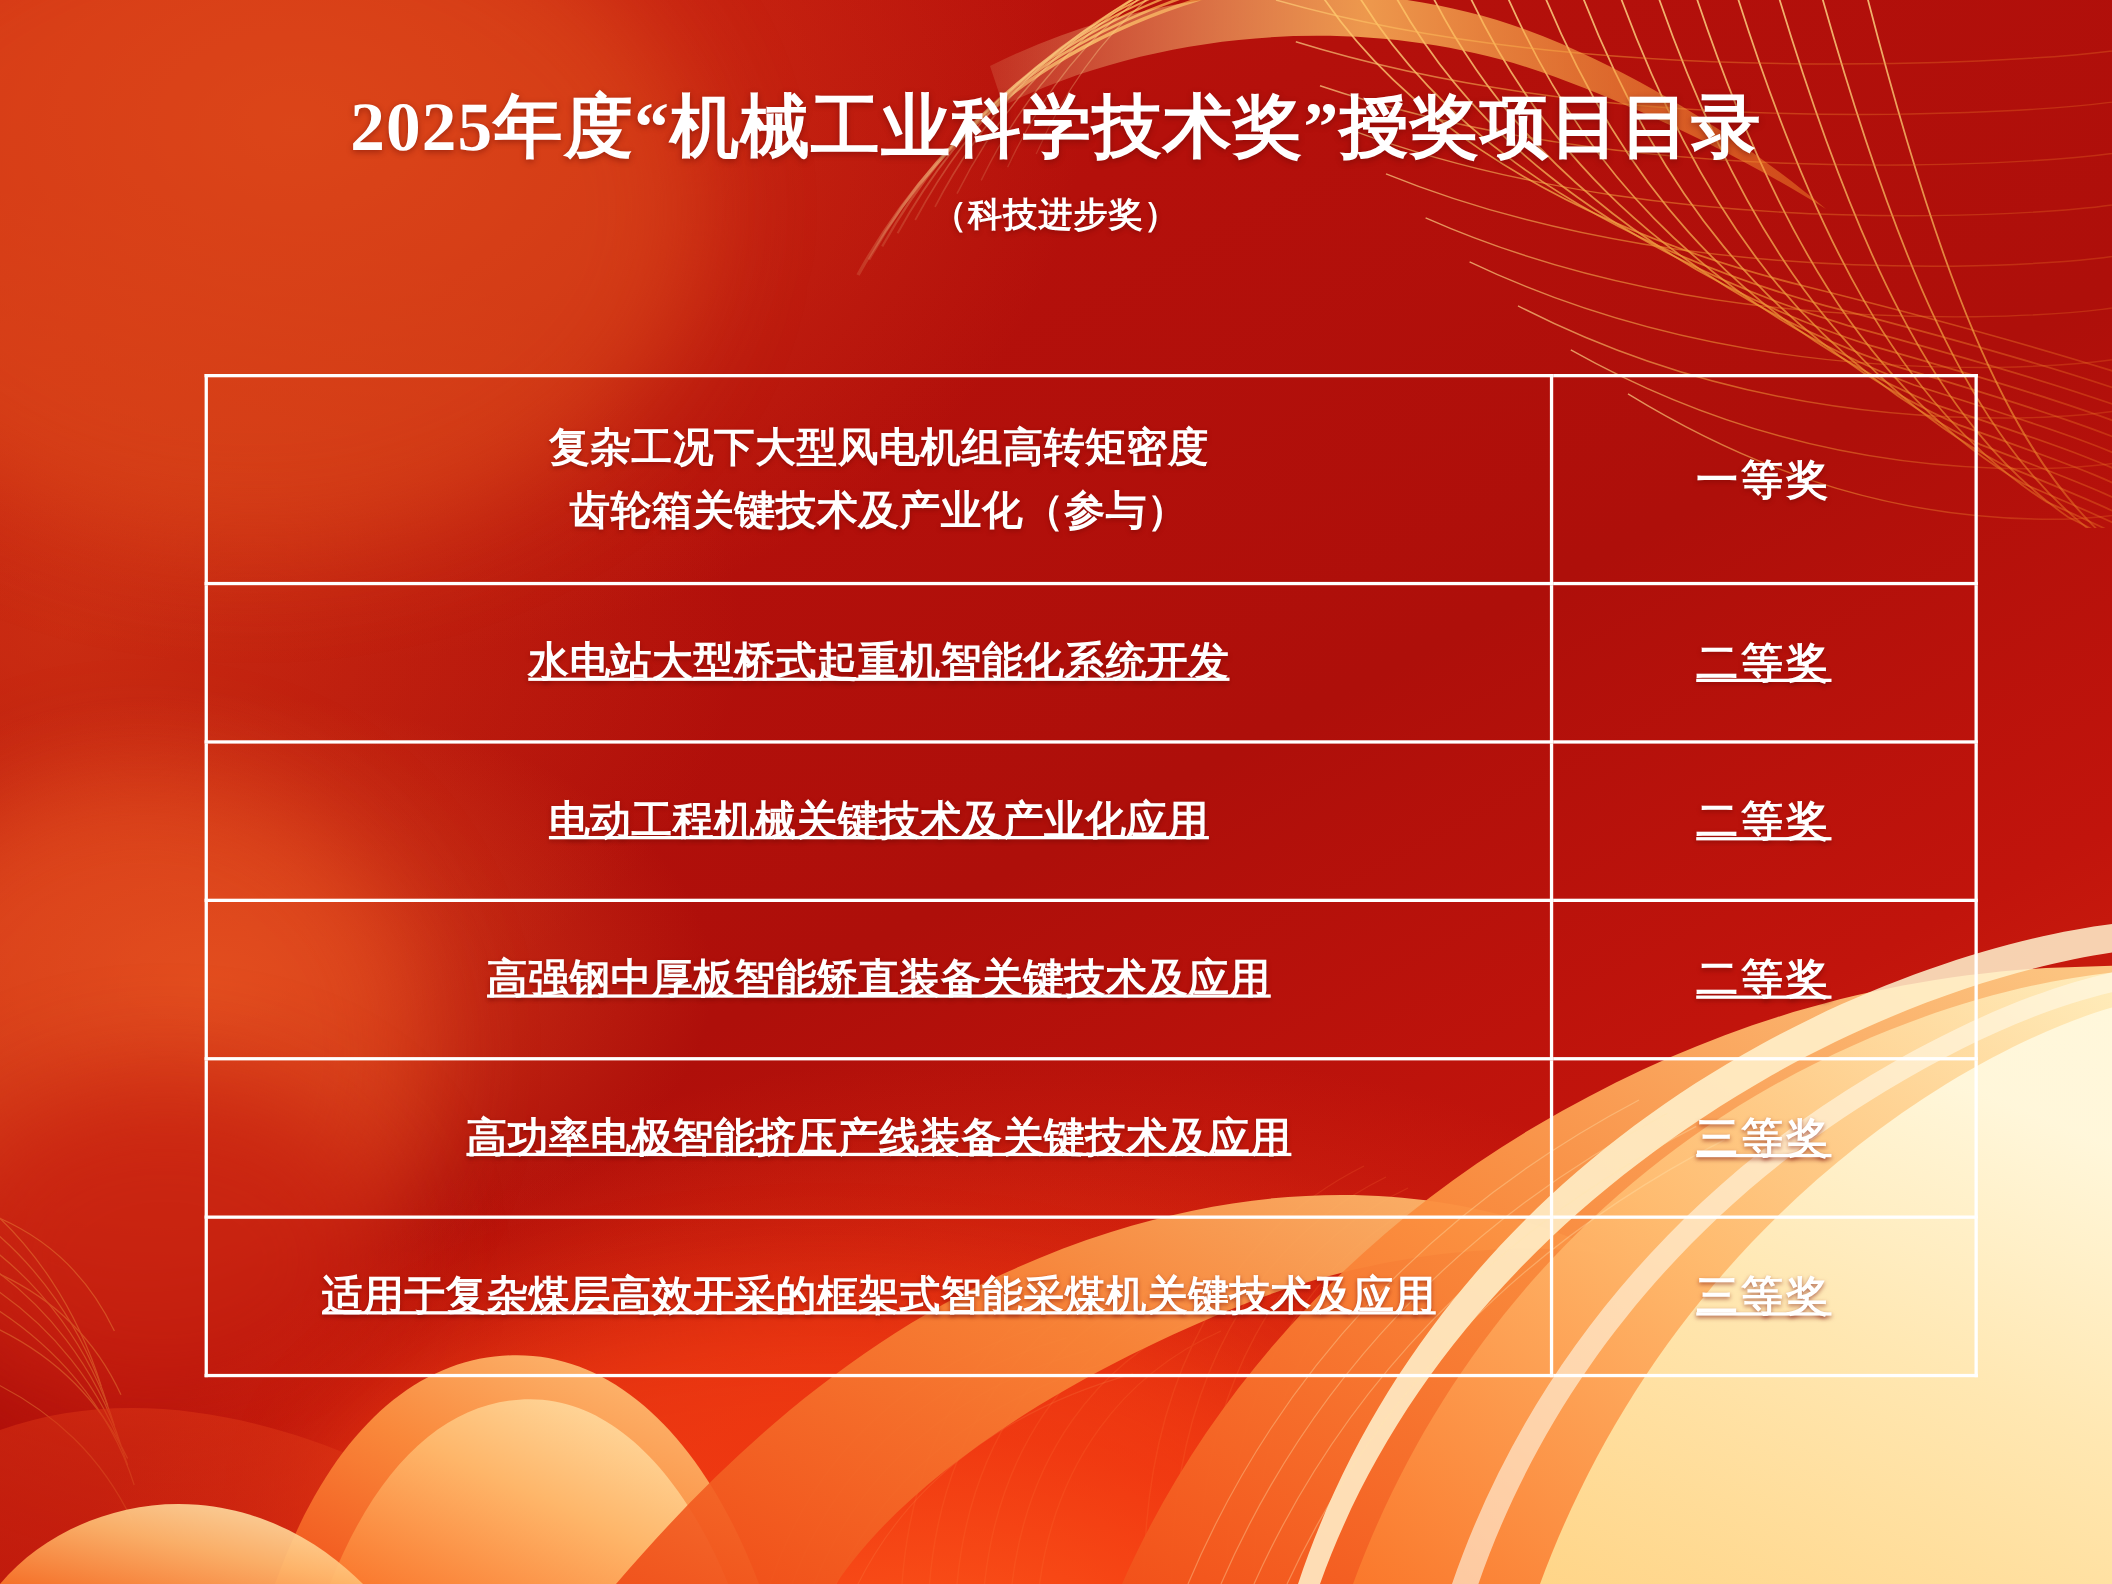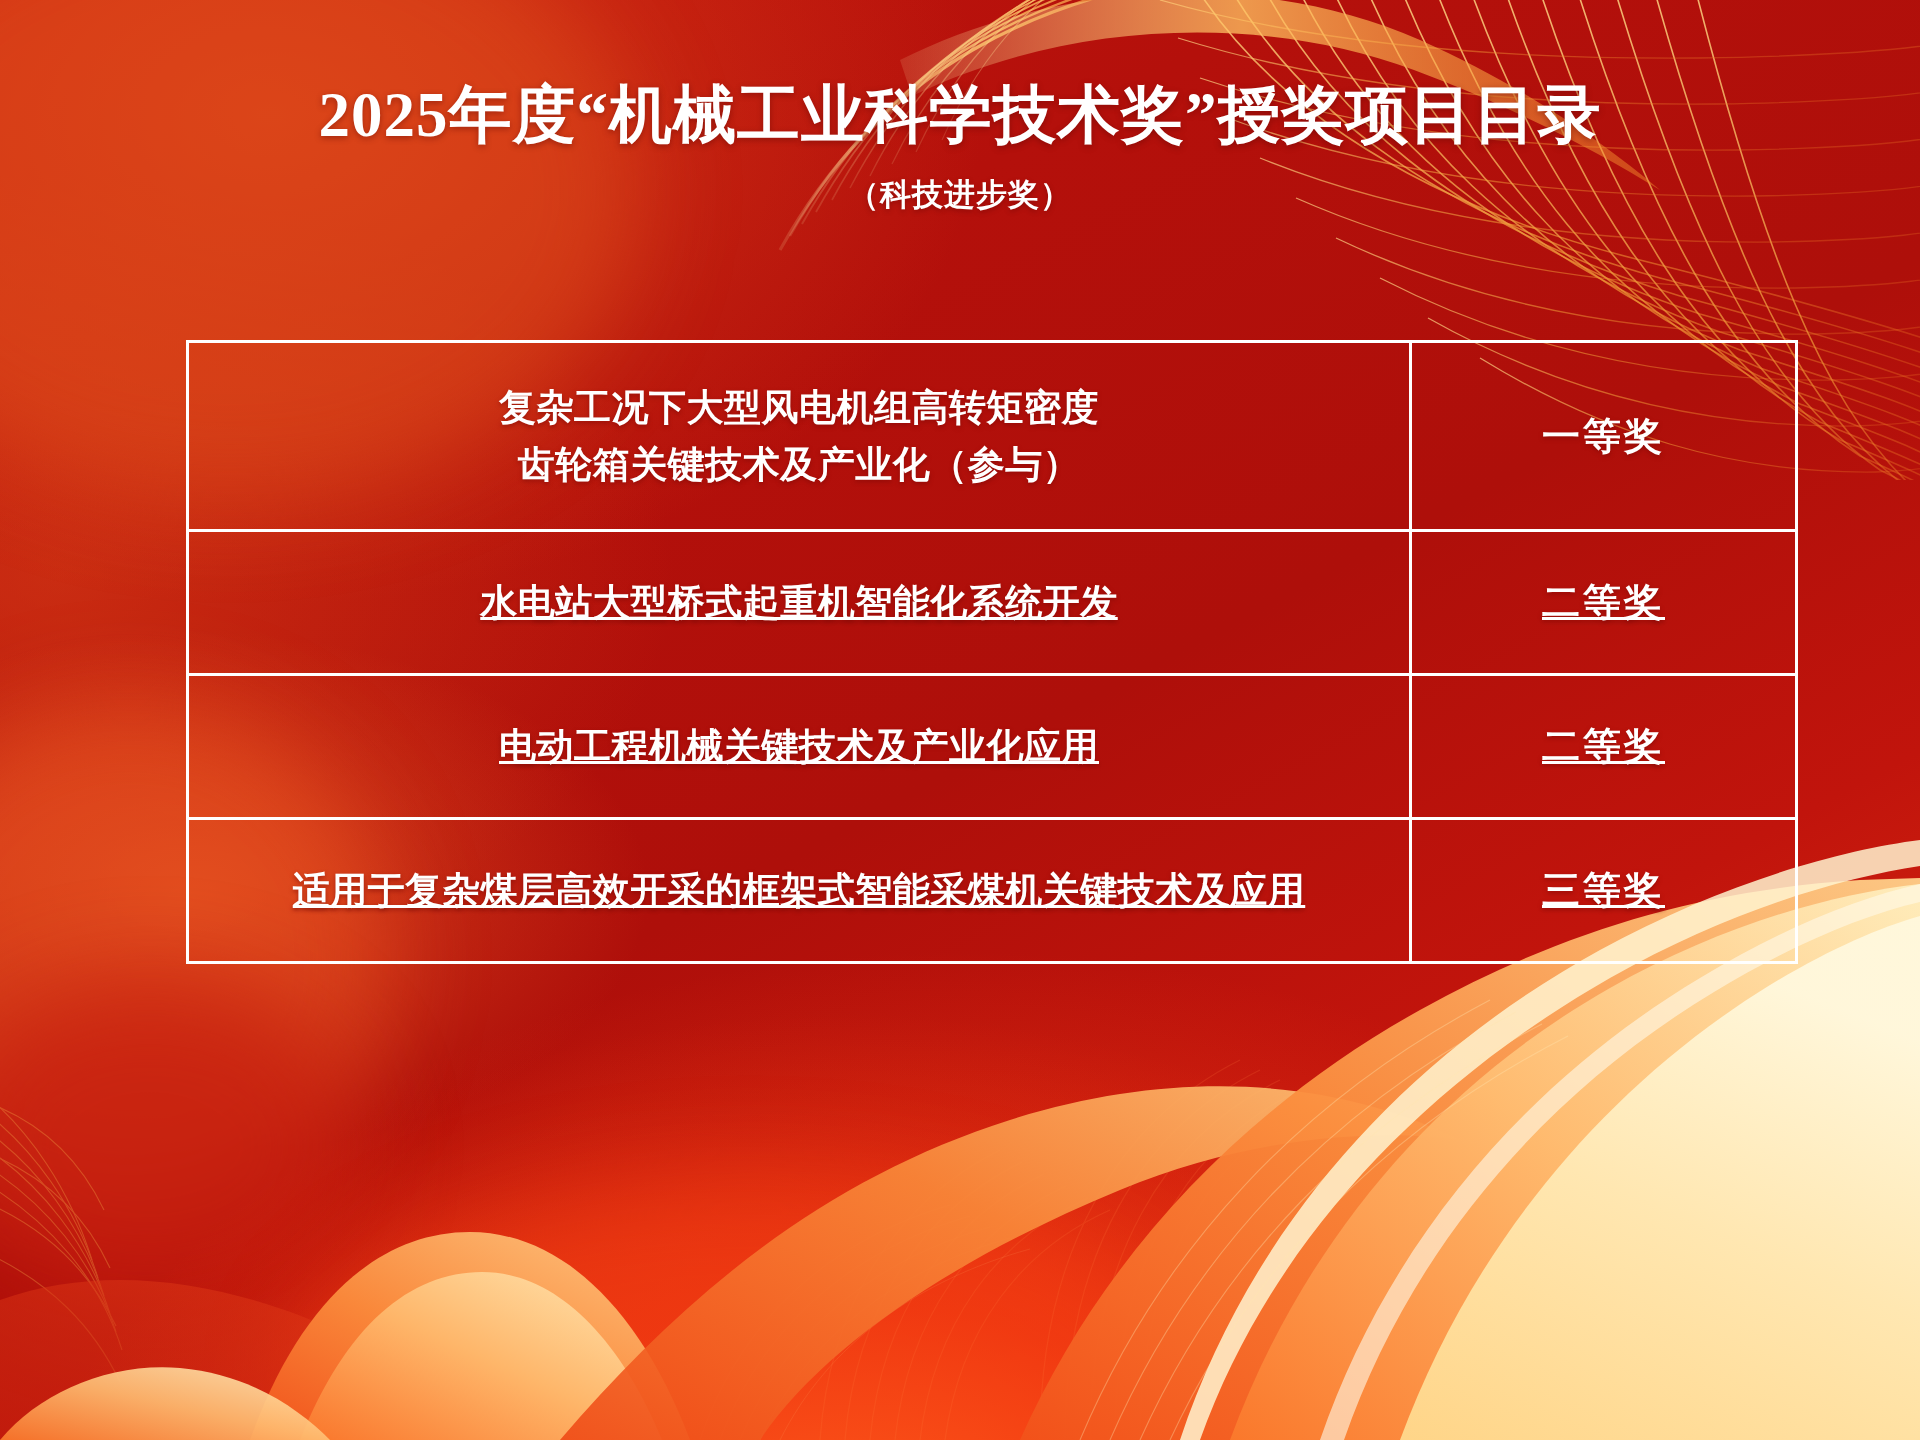--- a/index.html
+++ b/index.html
@@ -301,19 +301,27 @@
       </tr>
       <tr class="r-std">
         <td class="proj">水电站大型桥式起重机智能化系统开发</td>
         <td class="grade">二等奖</td>
       </tr>
       <tr class="r-std">
         <td class="proj">电动工程机械关键技术及产业化应用</td>
         <td class="grade">二等奖</td>
       </tr>
       <tr class="r-std">
+        <td class="proj">高强钢中厚板智能矫直装备关键技术及应用</td>
+        <td class="grade">二等奖</td>
+      </tr>
+      <tr class="r-std">
+        <td class="proj">高功率电极智能挤压产线装备关键技术及应用</td>
+        <td class="grade">三等奖</td>
+      </tr>
+      <tr class="r-std">
         <td class="proj">适用于复杂煤层高效开采的框架式智能采煤机关键技术及应用</td>
         <td class="grade">三等奖</td>
       </tr>
     </tbody>
   </table>
 
 </div>
 
 </body></html>

